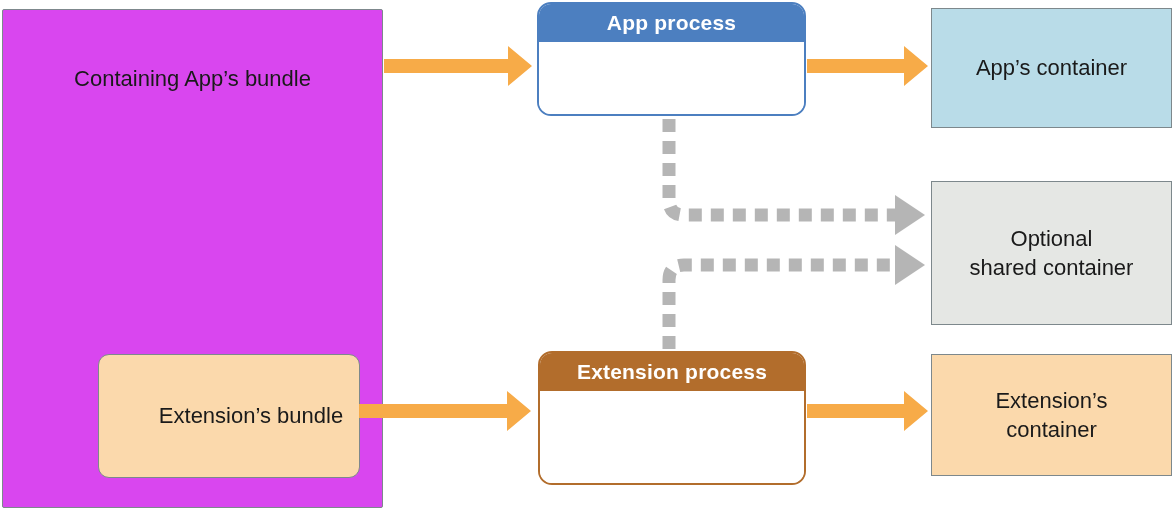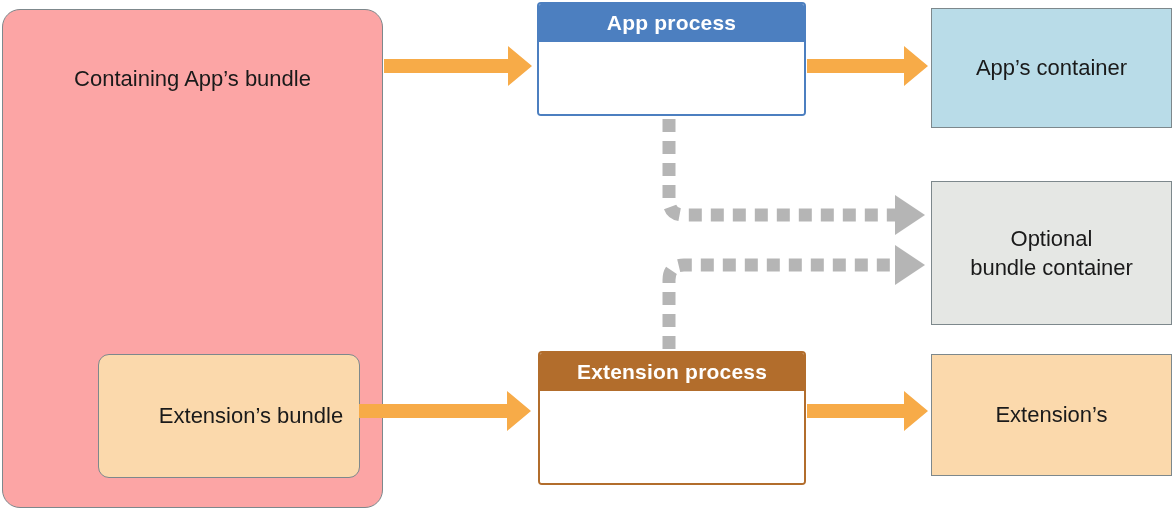--- a/index.html
+++ b/index.html
@@ -4,33 +4,33 @@
 <style>
   * { margin:0; padding:0; box-sizing:border-box; }
   html,body { background:#ffffff; font-family:"Liberation Sans", sans-serif; }
   .canvas {
     position:relative; width:1176px; height:510px; background:#ffffff; overflow:hidden;
     color:#1a1a1a;
   }
   .box { position:absolute; }
   .containing-bundle {
     left:2px; top:9px; width:381px; height:499px;
-    background:#fca5a5; border:1.5px solid #7d888c; border-radius:18px;
+    background:#d946ef; border:1.5px solid #7d888c; border-radius:2px;
   }
   .containing-bundle-label {
     position:absolute; top:56px; left:0; right:0;
     text-align:center; font-size:22px;
   }
   .extension-bundle {
     position:absolute; left:95px; top:344px; width:262px; height:124px;
     background:#fbd9ac; border:1.5px solid #7d888c; border-radius:11px;
     display:flex; align-items:center; justify-content:center; font-size:22px;padding-left:44px;
   }
   .process-box {
-    position:absolute; background:#ffffff; border-radius:4px; overflow:hidden;
+    position:absolute; background:#ffffff; border-radius:14px; overflow:hidden;
   }
   .app-process    { left:537px; top:2px;   width:269px; height:114px; border:2.5px solid #4c7fc0; }
   .extension-process { left:538px; top:351px; width:268px; height:134px; border:2.5px solid #b26d2c; }
   .process-header {
     height:38px; display:flex; align-items:center; justify-content:center;
     color:#ffffff; font-weight:bold; font-size:21px; letter-spacing:0.2px;
   }
   .app-process .process-header { background:#4c7fc0; }
   .extension-process .process-header { background:#b26d2c; }
   .process-body { height:calc(100% - 38px); background:#ffffff; }
@@ -66,25 +66,26 @@
     <div class="process-header">Extension process</div>
     <div class="process-body"></div>
   </div>
 
   <div class="right-box apps-container">
     <span>App’s container</span>
   </div>
 
   <div class="right-box shared-container">
     <span>Optional</span>
-    <span>bundle container</span>
+    <span>shared container</span>
   </div>
 
   <div class="right-box extension-container">
     <span>Extension’s</span>
+    <span>container</span>
   </div>
 
   <svg class="arrows-layer" width="1176" height="510" viewBox="0 0 1176 510">
 
     <path d="M 669 119 L 669 200 Q 669 215 684 215 L 896 215" fill="none" stroke-width="13" stroke-dasharray="13 9" stroke="#b5b5b5"></path>
     <polygon points="895,195 895,235 925,215" fill="#b5b5b5"></polygon>
 
     <path d="M 669 349 L 669 280 Q 669 265 684 265 L 896 265" fill="none" stroke-width="13" stroke-dasharray="13 9" stroke="#b5b5b5"></path>
     <polygon points="895,245 895,285 925,265" fill="#b5b5b5"></polygon>
 

